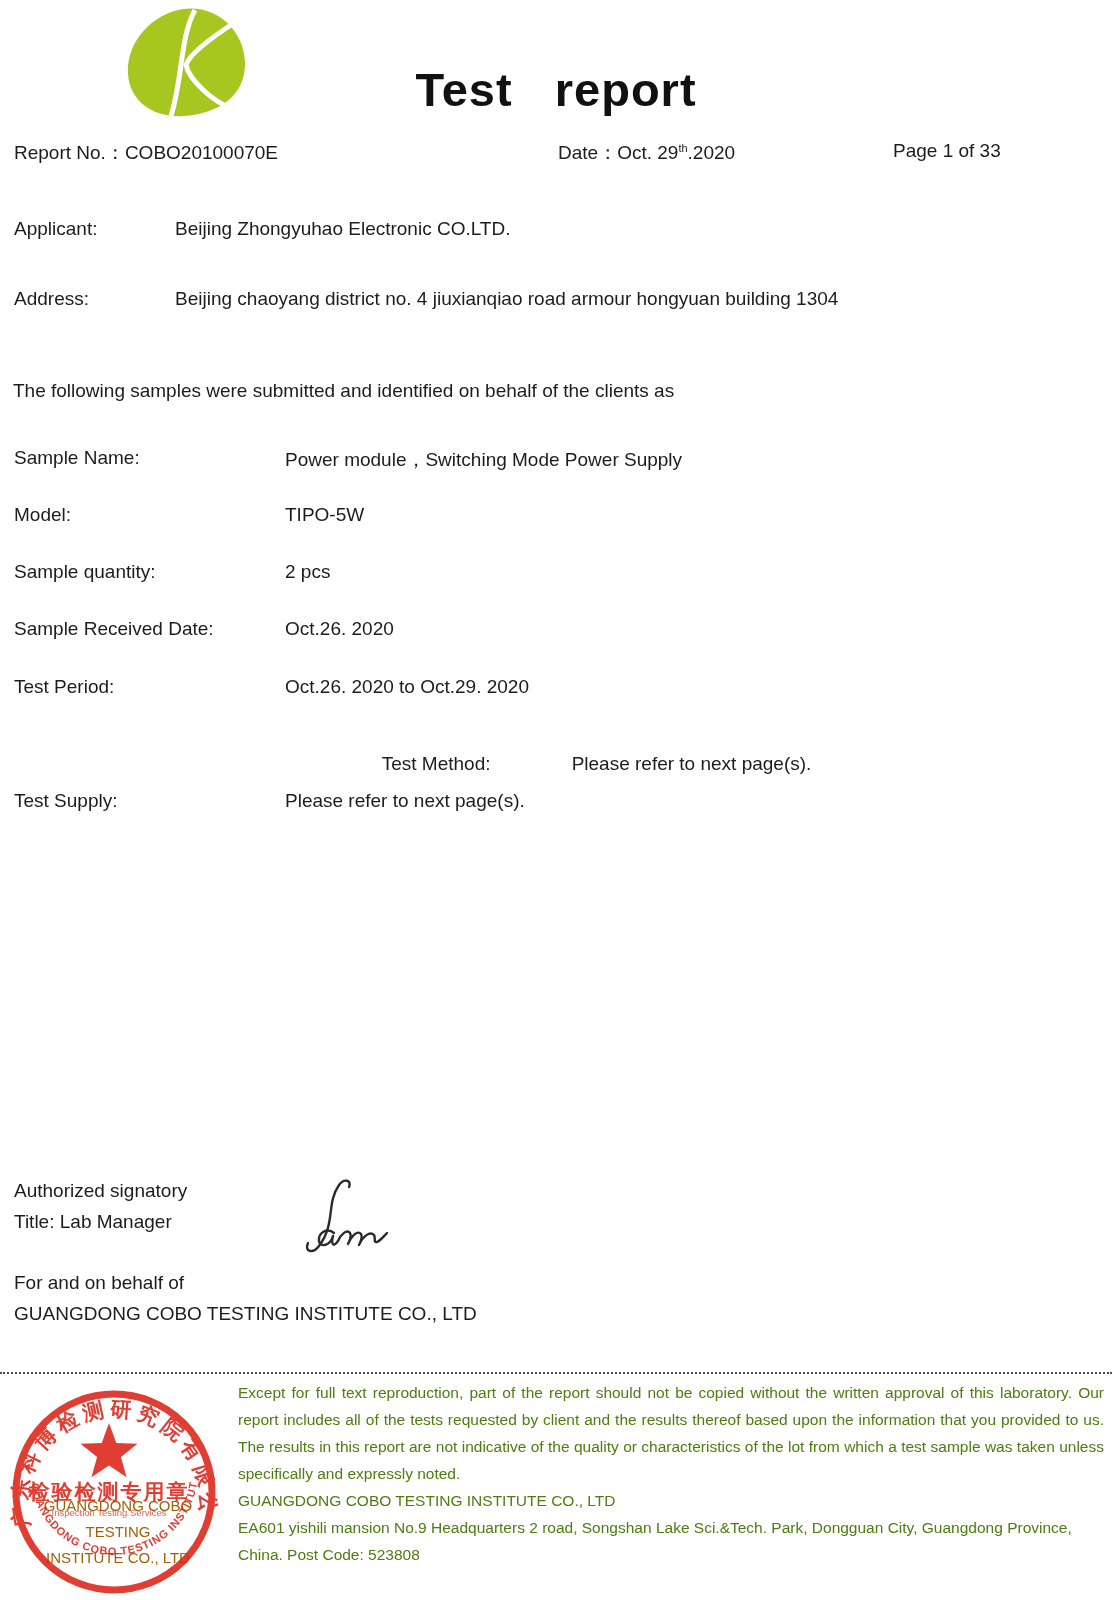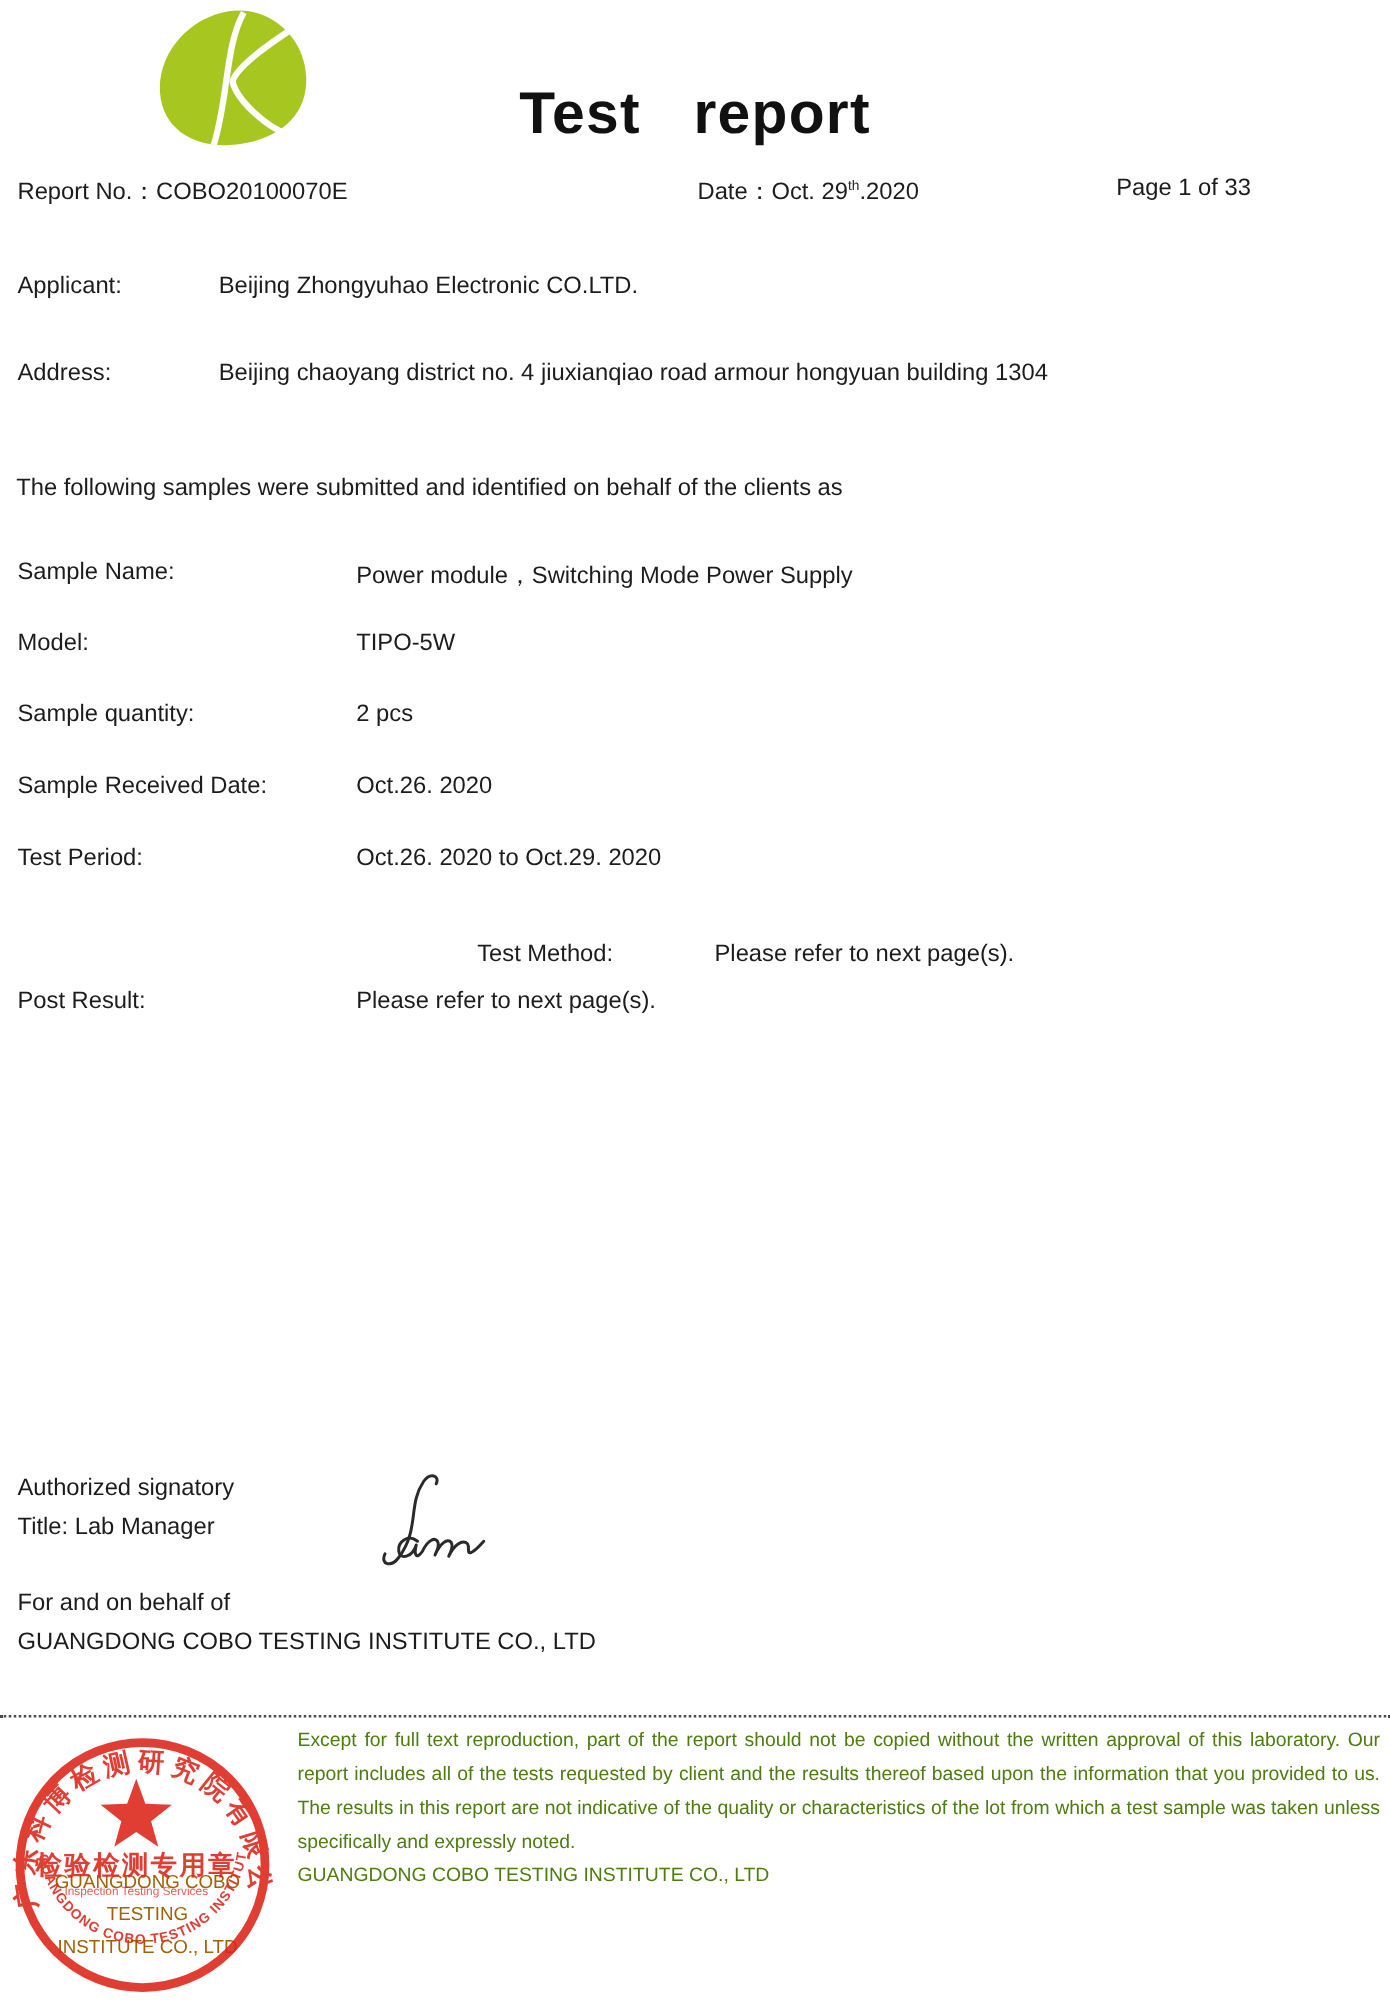--- a/index.html
+++ b/index.html
@@ -97,41 +97,42 @@
 <div class="info-row field-row f3">
   <span class="lbl">Sample Received Date:</span><span>Oct.26. 2020</span>
 </div>
 <div class="info-row field-row f4">
   <span class="lbl">Test Period:</span><span>Oct.26. 2020 to Oct.29. 2020</span>
 </div>
 <div class="info-row field-row f5">
   <span class="lbl">Test Method:</span><span>Please refer to next page(s).</span>
 </div>
 <div class="info-row field-row f6">
-  <span class="lbl">Post Result:</span><span>Please refer to next page(s).</span>
+  <span class="lbl">Test Supply:</span><span>Please refer to next page(s).</span>
 </div>
 
 <div class="sig-authorized">Authorized signatory</div>
 <div class="sig-title">Title: Lab Manager</div>
 
 <svg class="sig-svg" viewBox="0 0 122 82" aria-label="Sam">
   <g stroke="#2a2a2a" stroke-width="2.4" fill="none" stroke-linecap="round" stroke-linejoin="round">
     <path d="M 66,9 C 69,2 61,0 56,7 C 43,26 53,45 36,68 C 30,76 21,74 25,65"></path>
     <path d="M 51,55 C 44,49 35,55 36,63 C 37,70 47,68 50,58 C 48,66 50,70 55,63 C 58,56 64,51 67,55 C 69,58 66,64 65,66 C 69,57 75,52 78,56 C 80,59 77,65 76,67 C 80,58 87,53 91,57 C 93,60 90,65 94,64 C 98,62 101,58 104,55"></path>
   </g>
 </svg>
 
 <div class="sig-behalf">For and on behalf of</div>
 <div class="sig-company">GUANGDONG COBO TESTING INSTITUTE CO., LTD</div>
 
 <div class="footer-line"></div>
 
 <div class="footer-block">
   <div class="disclaimer">Except for full text reproduction, part of the report should not be copied without the written approval of this laboratory. Our report includes all of the tests requested by client and the results thereof based upon the information that you provided to us. The results in this report are not indicative of the quality or characteristics of the lot from which a test sample was taken unless specifically and expressly noted.</div>
   <div>GUANGDONG COBO TESTING INSTITUTE CO., LTD</div>
+  <div>EA601 yishili mansion No.9 Headquarters 2 road, Songshan Lake Sci.&amp;Tech. Park, Dongguan City, Guangdong Province, China. Post Code: 523808</div>
 </div>
 
 <div class="stamp-under">
   <div>GUANGDONG COBO TESTING</div>
   <div>INSTITUTE CO., LTD</div>
 </div>
 
 <svg class="stamp-svg" viewBox="0 0 212 212">
   <defs>
     <path id="arcTop" d="M 22,140 A 87,87 0 1 1 190,140"></path>

